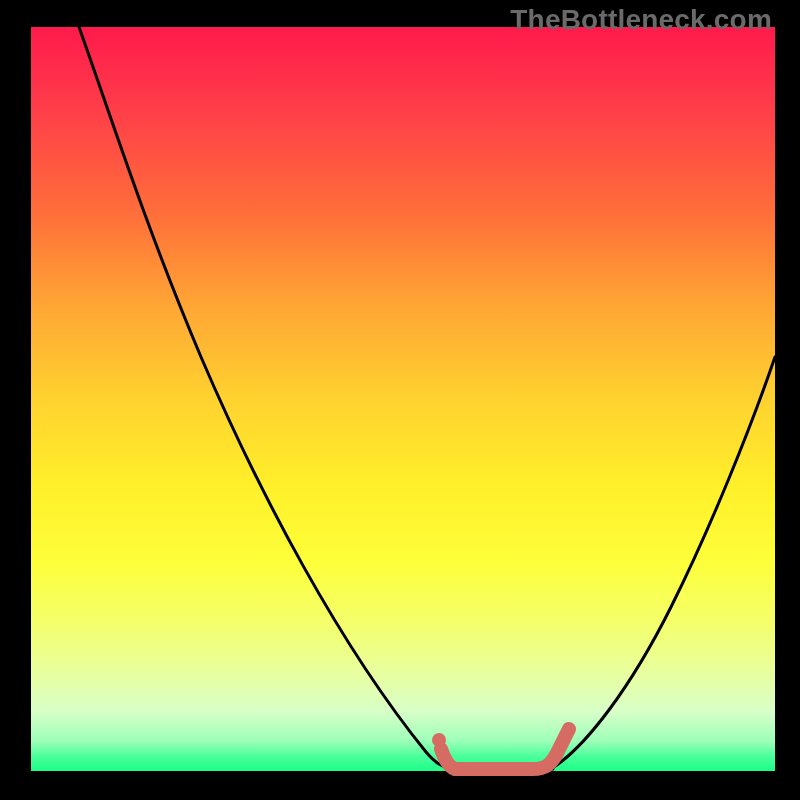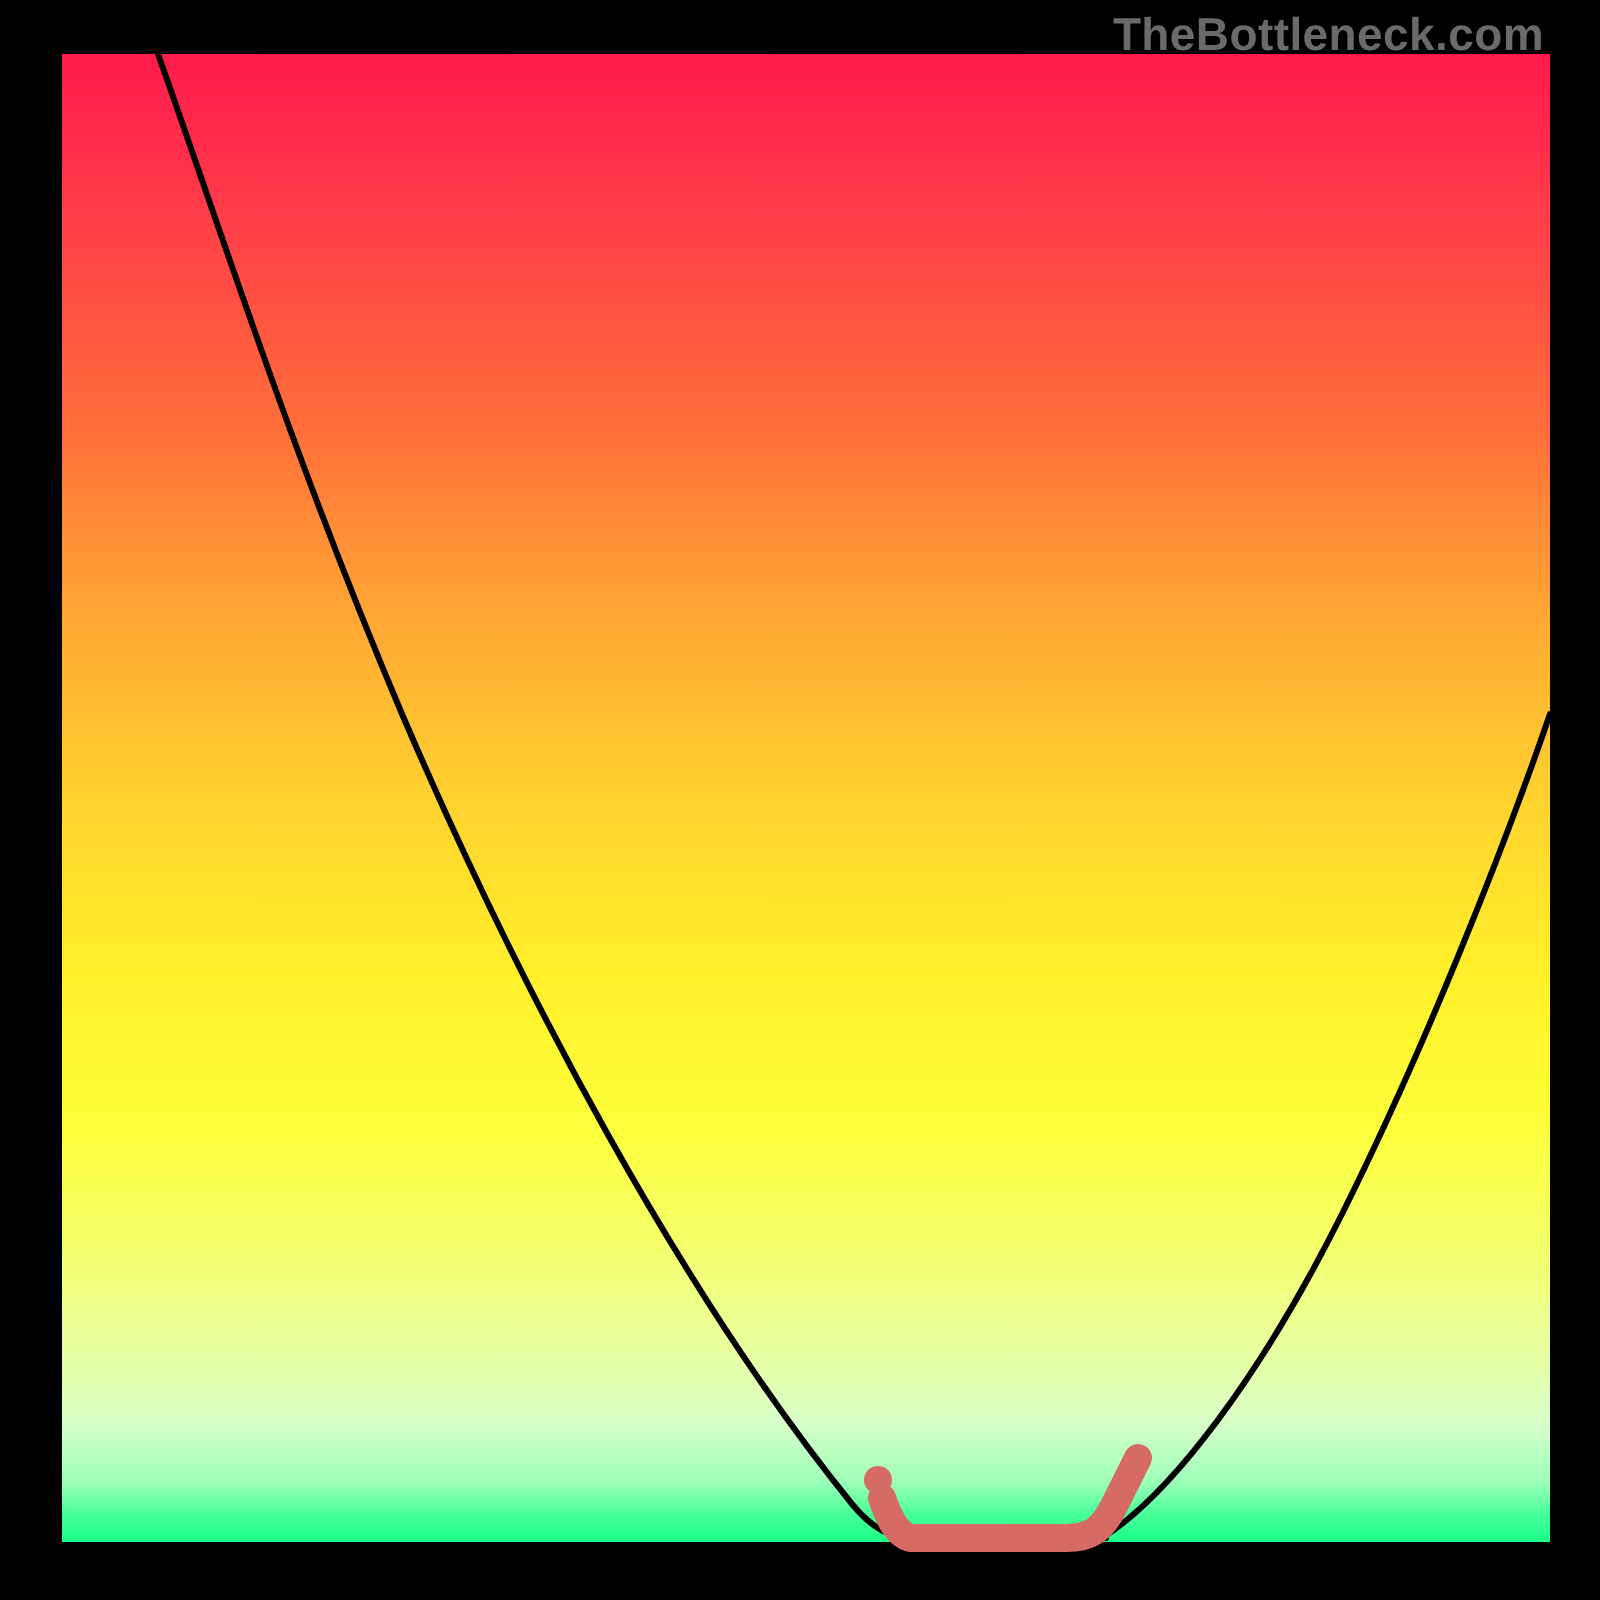--- a/index.html
+++ b/index.html
@@ -30,21 +30,21 @@
       #9cffb8 96%,
       #4cff9a 98%,
       #1aff88 100%
     );
   }
   .watermark {
     position: absolute;
     top: 4px;
     right: 28px;
     font-family: Arial, Helvetica, sans-serif;
-    font-size: 23px;
+    font-size: 28px;
     font-weight: 600;
     color: #6a6a6a;
     letter-spacing: 0.2px;
   }
   svg.curves {
     position: absolute;
     left: 31px;
     top: 27px;
     width: 744px;
     height: 744px;

